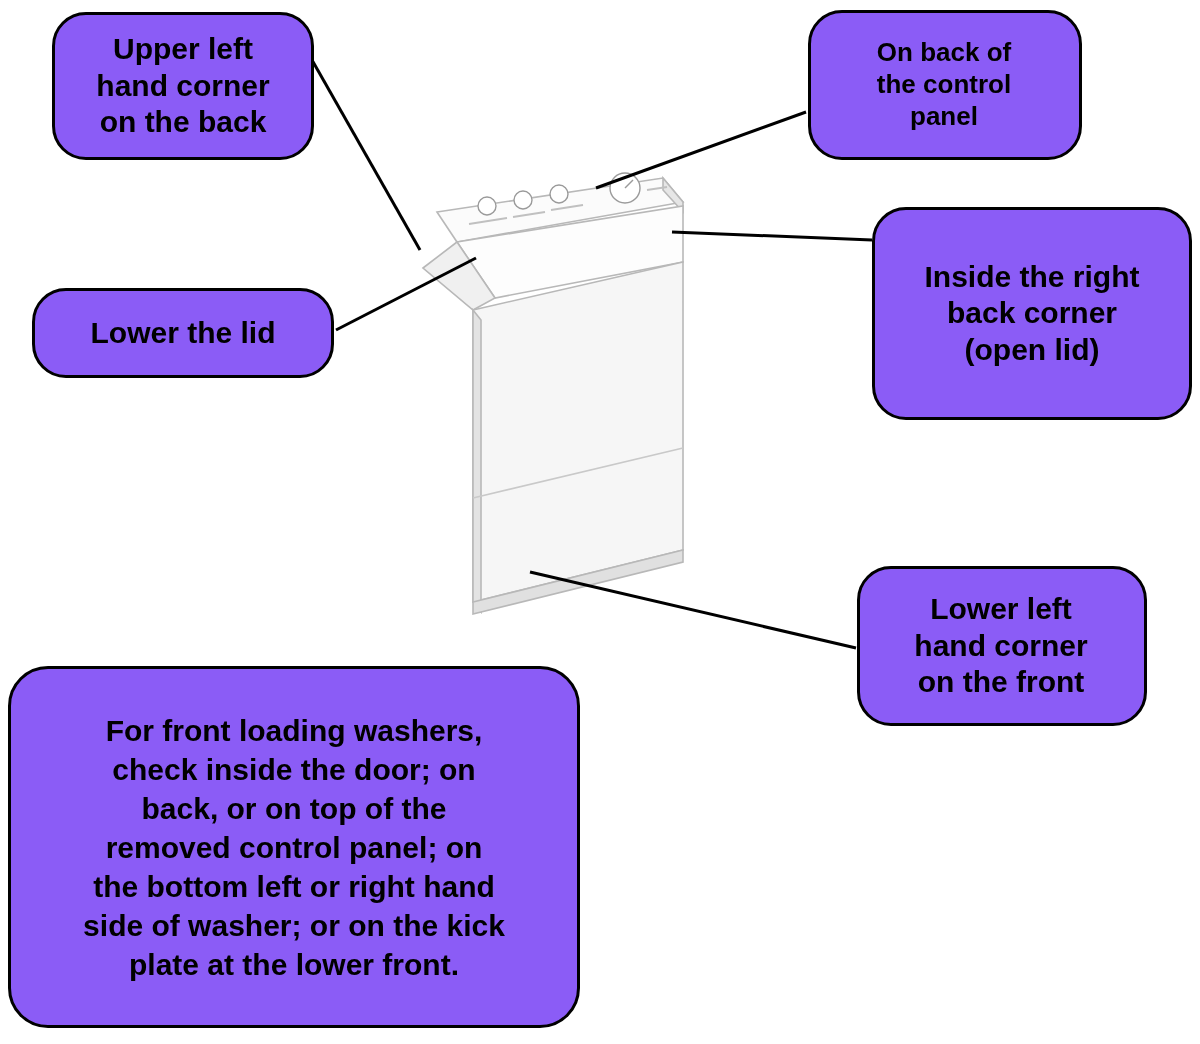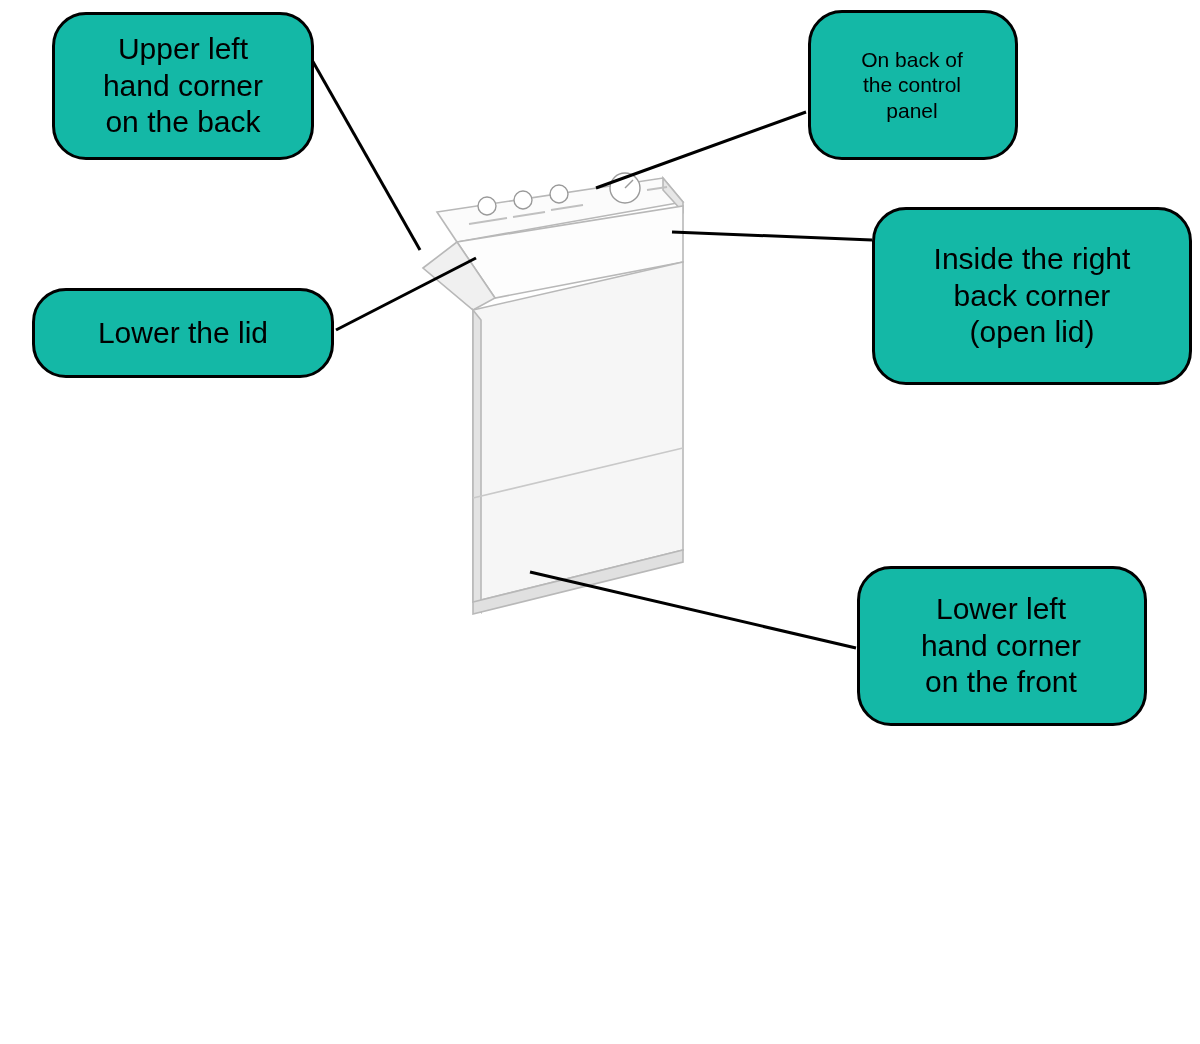--- a/index.html
+++ b/index.html
@@ -12,53 +12,53 @@
     width: 1200px;
     height: 1044px;
     background: #ffffff;
     overflow: hidden;
     font-family: "Liberation Sans", sans-serif;
   }
   .callout {
     position: absolute;
     box-sizing: border-box;
     border: 3px solid #000000;
-    background: #14b8a6;
+    background: #8b5cf6;
     border-radius: 34px;
     display: flex;
     align-items: center;
     justify-content: center;
     text-align: center;
     color: #000000;
-    font-weight: normal;
+    font-weight: bold;
     line-height: 1.22;
     padding: 6px 10px;
     white-space: pre-line;
     z-index: 3;
   }
   #callout-upper-left-back {
     left: 52px;
     top: 12px;
     width: 262px;
     height: 148px;
     font-size: 30px;
   }
   #callout-back-control-panel {
     left: 808px;
     top: 10px;
-    width: 210px;
+    width: 274px;
     height: 150px;
-    font-size: 21px;
+    font-size: 26px;
     padding-left: 8px;
   }
   #callout-inside-right-back-corner {
     left: 872px;
     top: 207px;
     width: 320px;
-    height: 178px;
+    height: 213px;
     font-size: 30px;
   }
   #callout-under-the-lid {
     left: 32px;
     top: 288px;
     width: 302px;
     height: 90px;
     font-size: 30px;
   }
   #callout-lower-left-front {
@@ -156,14 +156,21 @@
   <div class="callout" id="callout-inside-right-back-corner">Inside the right
 back corner
 (open lid)</div>
 
   <div class="callout" id="callout-under-the-lid">Lower the lid</div>
 
   <div class="callout" id="callout-lower-left-front">Lower left
 hand corner
 on the front</div>
 
+  <div class="callout" id="callout-front-loading">For front loading washers,
+check inside the door; on
+back, or on top of the
+removed control panel; on
+the bottom left or right hand
+side of washer; or on the kick
+plate at the lower front.</div>
 
 </div>
 
 </body></html>

